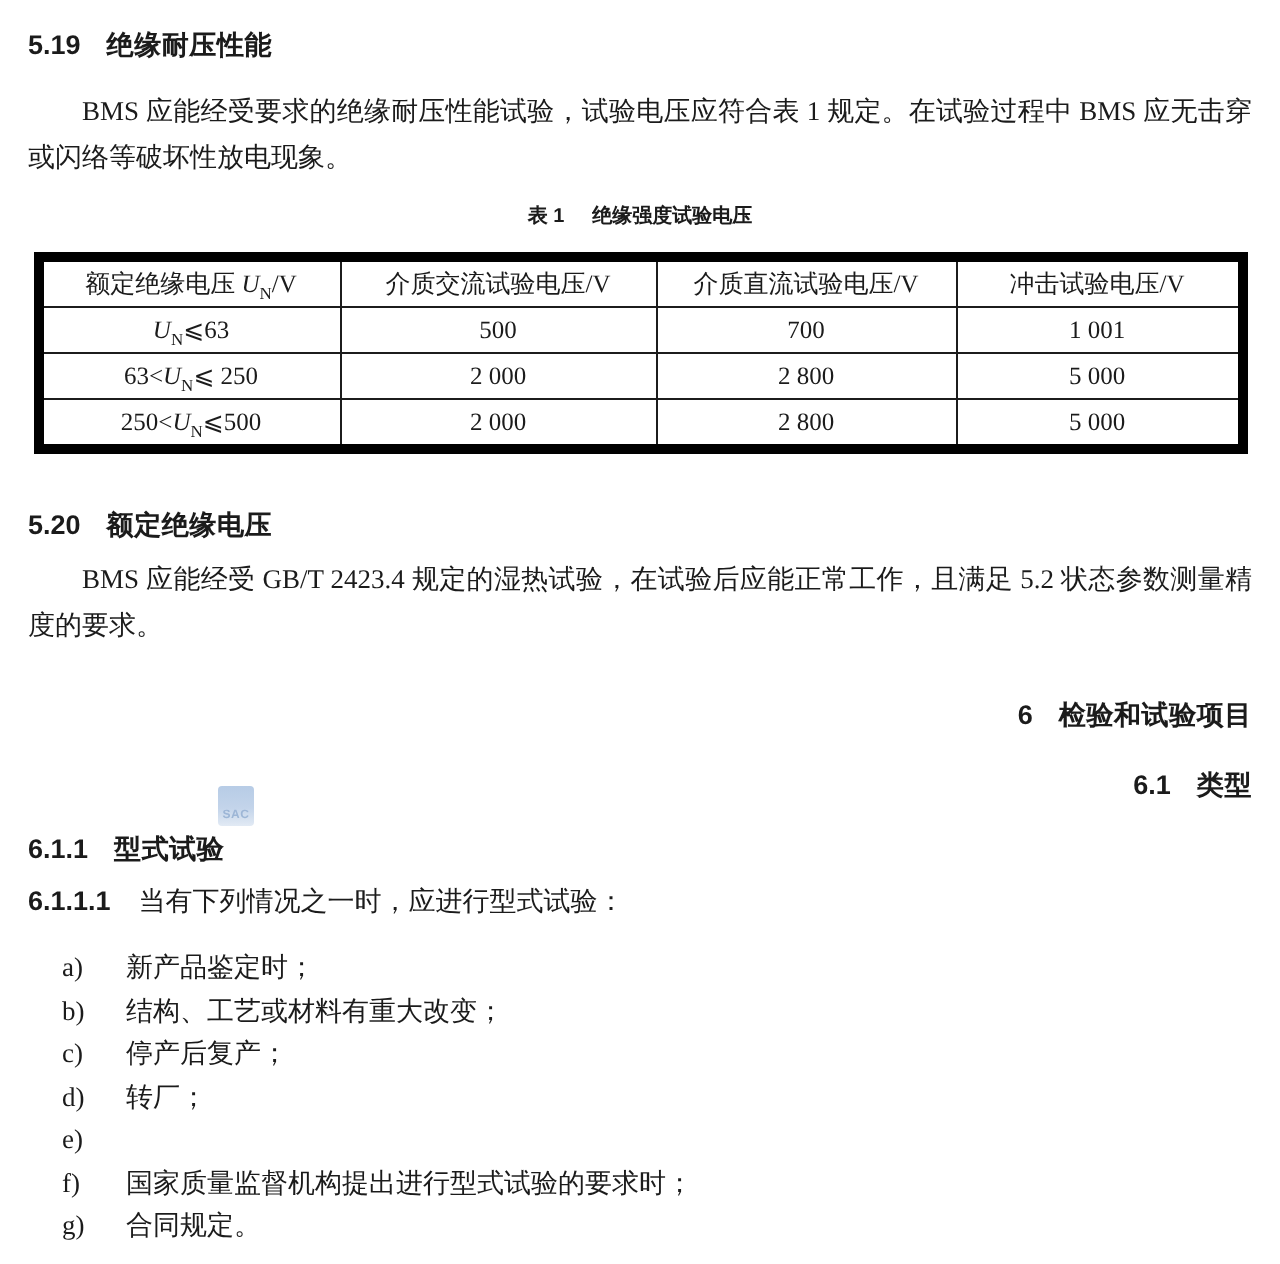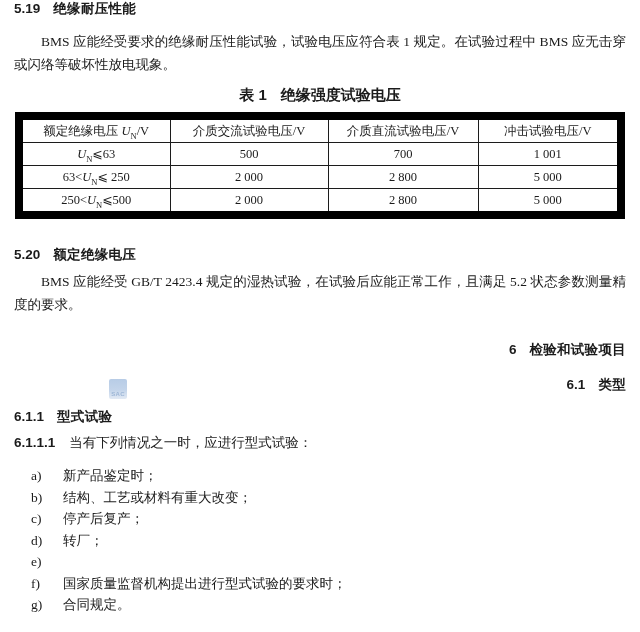--- a/index.html
+++ b/index.html
@@ -20,21 +20,21 @@
   }
   .h {
     font-family: "Liberation Sans", "DejaVu Sans", sans-serif;
     font-weight: bold;
     font-size: 13.5px;
     line-height: 18px;
     letter-spacing: 0.3px;
     white-space: nowrap;
   }
   .h .num { margin-right: 13px; letter-spacing: 0; }
-  .h519 { margin-top: 0; }
+  .h519 { margin-top: 14px; }
   .h520 { margin-top: 27px; }
   .h6   { margin-top: 25px; text-align: right; }
   .h61  { margin-top: 17px; text-align: right; }
   .h611 { margin-top: 14px; }
   .clause { margin-top: 8px; line-height: 18px; white-space: nowrap; }
   .clause .num {
     font-family: "Liberation Sans", "DejaVu Sans", sans-serif;
     font-weight: bold;
     margin-right: 14px;
   }
@@ -43,30 +43,30 @@
     text-indent: 2em;
     line-height: 23px;
     text-align: justify;
   }
   p.p520 { margin-top: 6px; }
   .tbl-caption {
     margin-top: 10px;
     text-align: center;
     font-family: "Liberation Sans", "DejaVu Sans", sans-serif;
     font-weight: bold;
-    font-size: 15px;
+    font-size: 10px;
     line-height: 18px;
   }
   .tbl-caption .cap-label { margin-right: 14px; }
   table.t1 {
     margin: 8px auto 0 auto;
     border-collapse: collapse;
     table-layout: fixed;
     width: 602px;
-    border: 8px solid #000000;
+    border: 5px solid #000000;
   }
   table.t1 th, table.t1 td {
     border: 1px solid #1c1c1c;
     text-align: center;
     vertical-align: middle;
     font-weight: normal;
     font-size: 12.5px;
     height: 22px;
     padding: 0 2px;
     white-space: nowrap;

